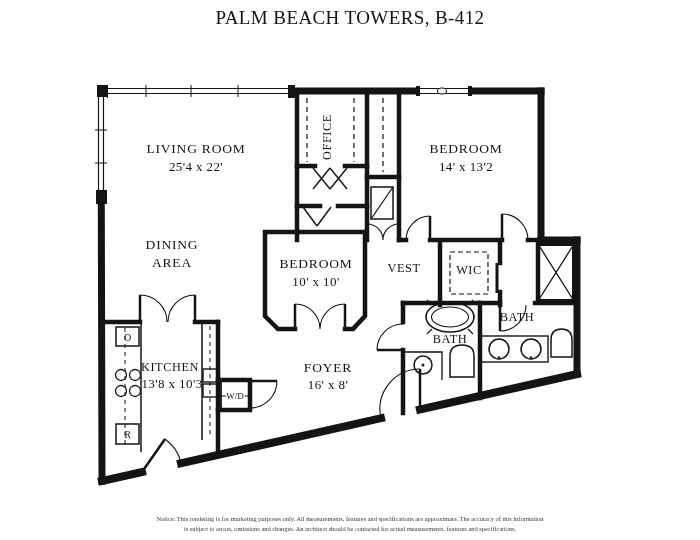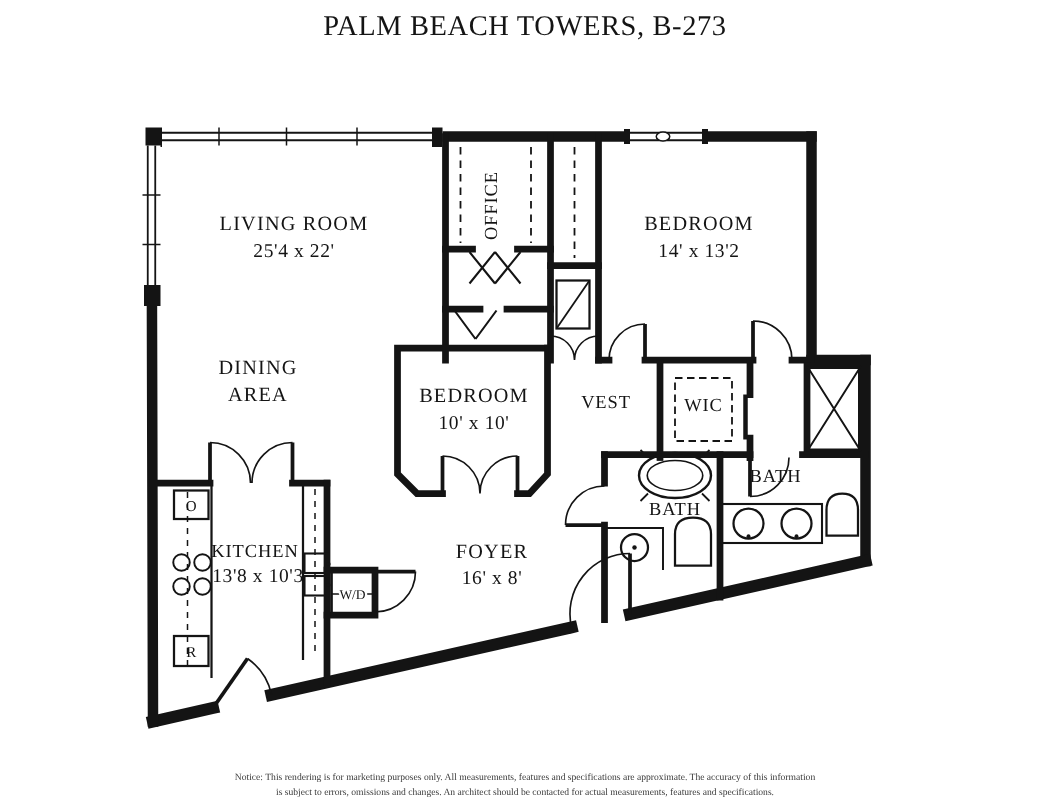--- a/index.html
+++ b/index.html
@@ -15,21 +15,21 @@
   .rdim{font-size:13px;letter-spacing:.4px;}
   .sm{font-size:12.3px;letter-spacing:.6px;}
   .tiny{font-size:10px;}
   .wd{font-size:9px;paint-order:stroke;stroke:#fff;stroke-width:3px;}
 </style>
 </head>
 <body>
 
 <div id="page">
 
-  <div id="title">PALM BEACH TOWERS, B-273</div>
+  <div id="title">PALM BEACH TOWERS, B-412</div>
 
   <svg id="plan-svg" width="700" height="540" viewBox="0 0 700 540">
 
     <g stroke="#141414" fill="none" stroke-linecap="square">
       <path d="M101,91 H541" stroke-width="7"></path>
       <path d="M541,91 V240" stroke-width="7"></path>
       <path d="M541,240 H577" stroke-width="7"></path>
       <path d="M577,240 V374" stroke-width="7"></path>
       <path d="M577,374 L420,409.4" stroke-width="8"></path>
       <path d="M381,418.2 L181,463.2" stroke-width="8"></path>

